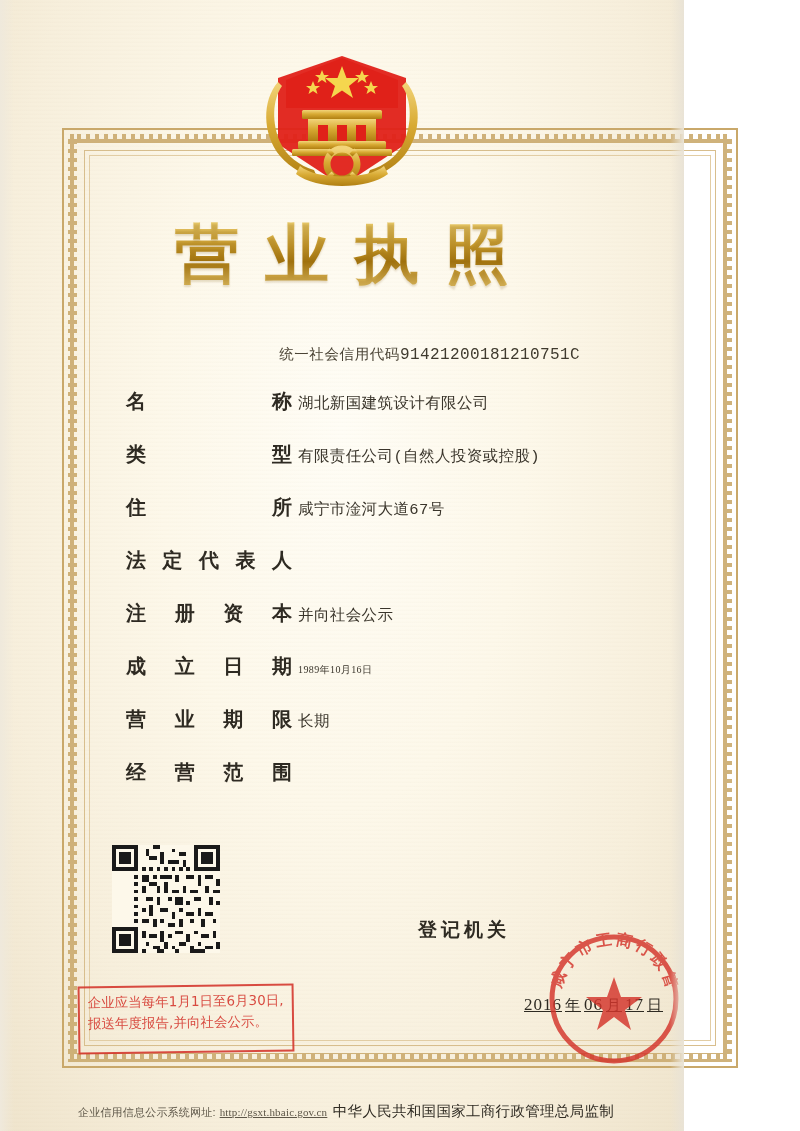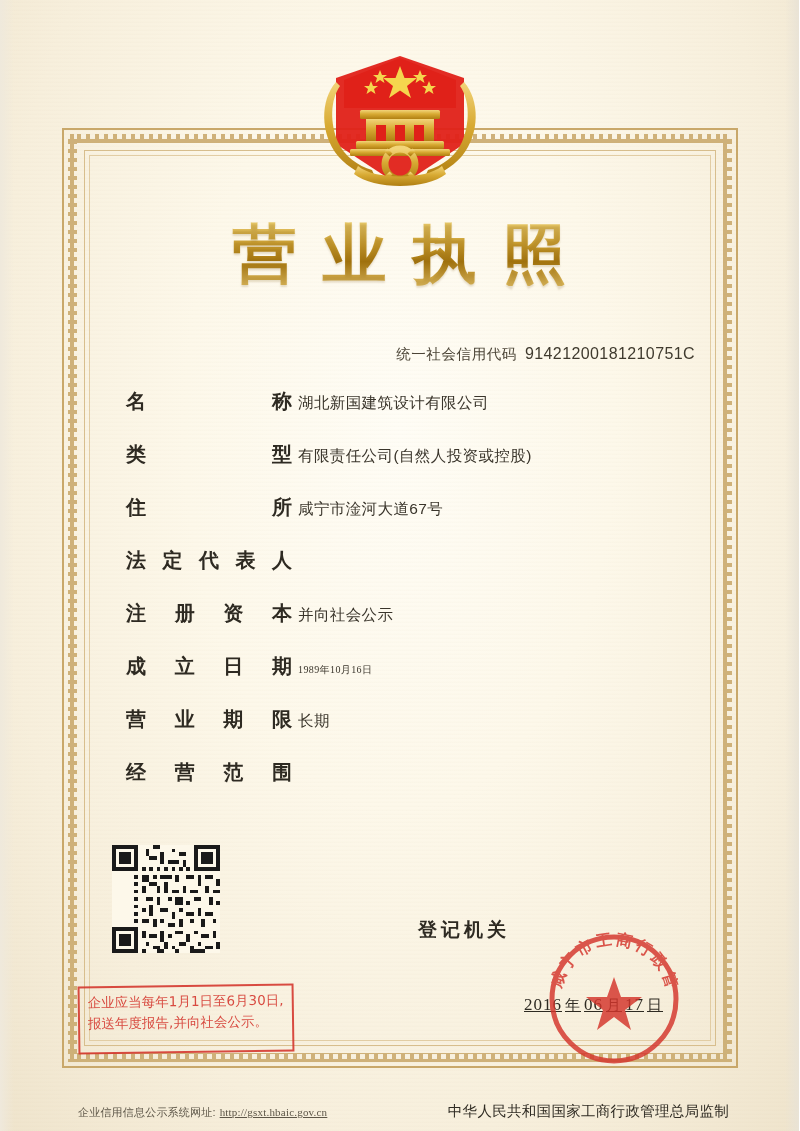--- a/index.html
+++ b/index.html
@@ -9,21 +9,21 @@
   body {
     width: 800px;
     height: 1131px;
     background: #ffffff;
     font-family: "Liberation Sans", sans-serif;
     overflow: hidden;
   }
 
   #license {
     position: relative;
-    width: 799px;
+    width: 684px;
     height: 1131px;
     background:
       radial-gradient(ellipse at 50% 38%, #fffdf6 0%, #fdf8ea 38%, #f7efdc 72%, #efe4cc 100%);
     box-sizing: border-box;
   }
 
   
   #license::after {
     content: "";
     position: absolute;
@@ -119,24 +119,23 @@
     position: absolute;
     right: 104px;
     top: 345px;
     font-size: 14.5px;
     color: #4b4436;
     letter-spacing: .6px;
     z-index: 3;
     white-space: nowrap;
   }
   .credit-line .code {
-    font-family: Liberation Sans, sans-serif;
+    font-family: Liberation Mono, monospace;
     font-size: 16px;
     letter-spacing: .4px;
-    margin-left: 8px;
     color: #3f3a2e;
   }
 
   
   .fields {
     position: absolute;
     left: 126px;
     top: 388px;
     width: 580px;
     z-index: 3;
@@ -154,21 +153,21 @@
     font-weight: bold;
     color: #2e2a22;
     display: flex;
     justify-content: space-between;
   }
   .row .label span {
     display: inline-block;
   }
   .row .value {
     flex: 1 1 auto;
-    font-family: Liberation Sans, sans-serif;
+    font-family: Liberation Mono, monospace;
     font-size: 15.5px;
     color: #3a352b;
     letter-spacing: .4px;
     padding-left: 6px;
   }
   .row .value.num {
     font-family: "Liberation Serif", serif;
     font-size: 10px;
   }
 

